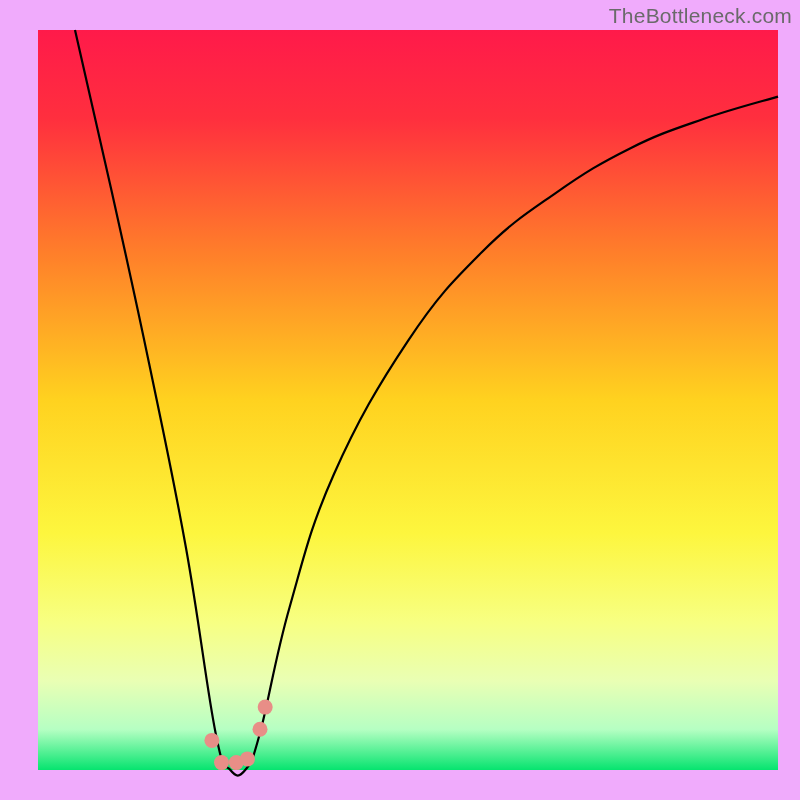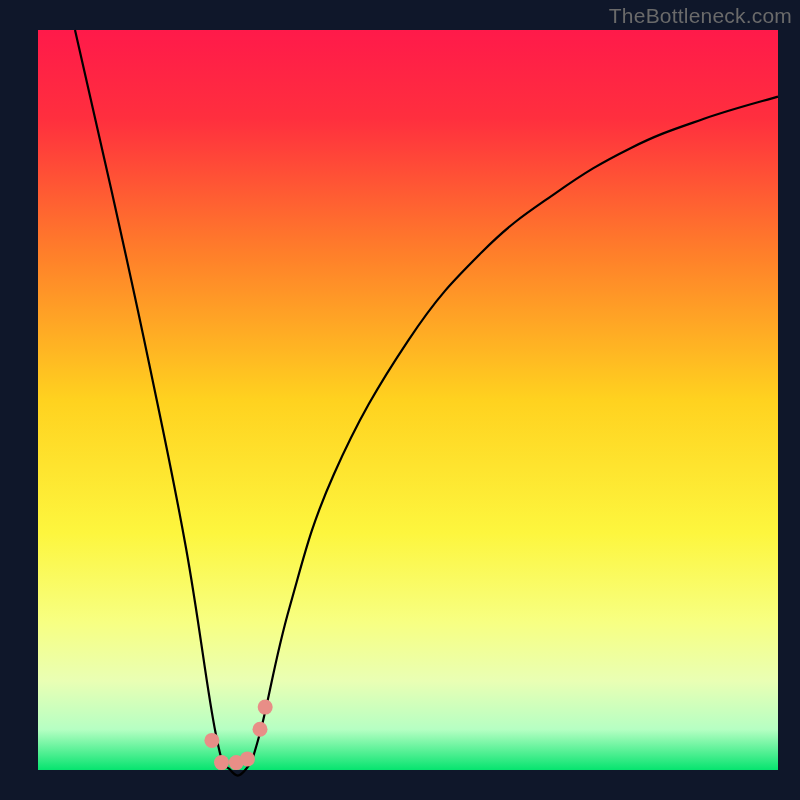--- a/index.html
+++ b/index.html
@@ -10,21 +10,21 @@
     overflow: hidden;
     background: #000;
     font-family: Arial, Helvetica, sans-serif;
   }
   .frame {
     position: absolute;
     top: 0;
     left: 0;
     width: 800px;
     height: 800px;
-    background: #0f172a;
+    background: #f0abfc;
   }
   .watermark {
     position: absolute;
     top: 4px;
     right: 8px;
     color: #6a6a6a;
     font-size: 21px;
     font-weight: 400;
     letter-spacing: 0.2px;
     user-select: none;

